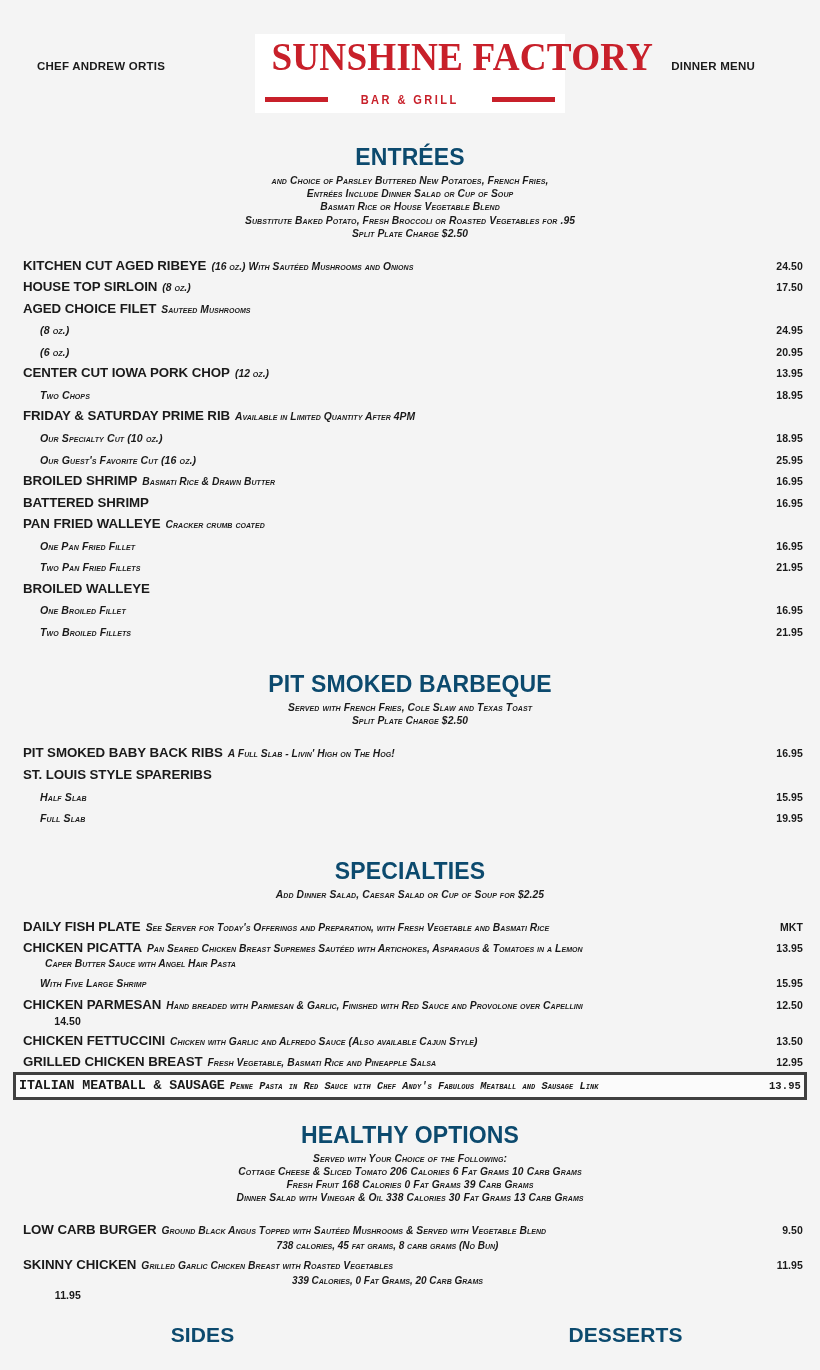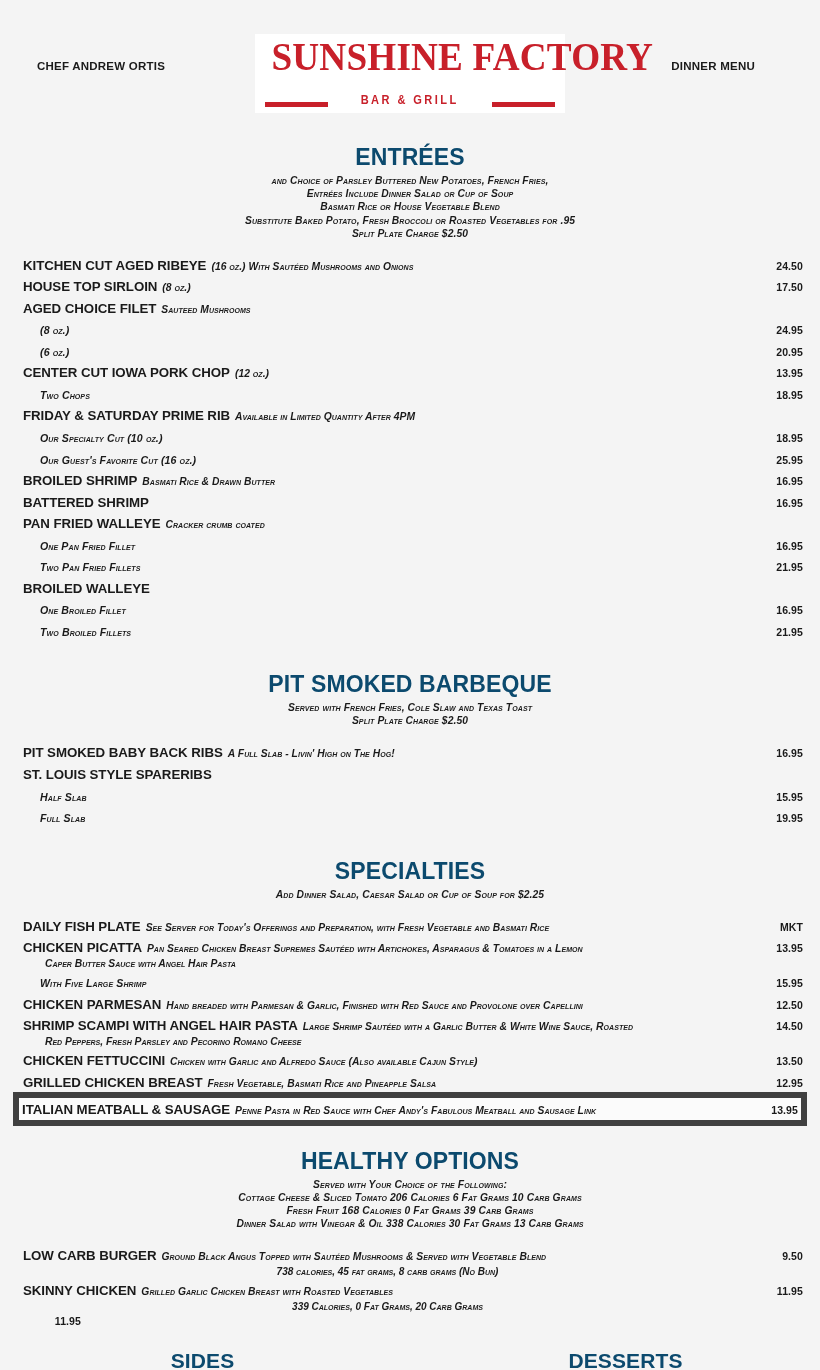--- a/index.html
+++ b/index.html
@@ -29,21 +29,21 @@
     position:absolute; left:50%; transform:translateX(-50%); top:-4px;
   }
   .logo-name {
     font-family:"Liberation Serif", serif;
     font-size:40px; font-weight:bold; color:#c8202a;
     letter-spacing:.005em; line-height:1.06;
     transform:scaleX(.93); transform-origin:center;
     white-space:nowrap;
   }
   .logo-rule-row {
-    display:flex; align-items:flex-end; gap:24px;
+    display:flex; align-items:center; gap:24px;
     margin-top:14px; padding:0 4px;
   }
   .logo-rule { flex:1 1 auto; height:5px; background:#c8202a; }
   .logo-sub {
     font-size:13px; font-weight:bold; color:#c8202a;
     letter-spacing:.22em; transform:scaleX(.85);
     white-space:nowrap; font-family:"Liberation Sans", sans-serif;
   }
 
   
@@ -59,22 +59,22 @@
   }
   .section-note div { white-space:nowrap; }
 
   
   .rows { margin-top:14px; }
   .row {
     display:flex; align-items:baseline;
     padding:1px 0 1px 6px; line-height:1.22;
   }
   .row.boxed {
-    border:6px solid #404040; background:#fbfbfb;
-    padding:1px 3px; margin:0 -4px;
+    border:3px solid #404040; background:#fbfbfb;
+    padding:1px 3px; margin:0 -4px;font-family:Liberation Mono, monospace;
   }
   .row .txt { flex:1 1 auto; padding-right:10px; }
   .row .price {
     flex:0 0 58px; text-align:right;
     font-size:10.5px; font-weight:bold; letter-spacing:.01em;
   }
   .name {
     font-size:13.3px; font-weight:bold; letter-spacing:-.005em;
   }
   .desc {
@@ -254,21 +254,20 @@
         </div>
         <div class="row">
           <div class="txt"><span class="sub">With Five Large Shrimp</span></div>
           <div class="price">15.95</div>
         </div>
         <div class="row">
           <div class="txt"><span class="name">CHICKEN PARMESAN</span><span class="desc">Hand breaded with Parmesan &amp; Garlic, Finished with Red Sauce and Provolone over Capellini</span></div>
           <div class="price">12.50</div>
         </div>
         <div class="row">
-          <div class="txt"><span class="name">SHRIMP SCAMPI WITH ANGEL HAIR PASTA</span><span class="desc">Large Shrimp Sautéed with a Garlic Butter &amp; White Wine Sauce, Roasted</span><span class="desc2">Red Peppers, Fresh Parsley and Pecorino Romano Cheese</span></div>
           <div class="price">14.50</div>
         </div>
         <div class="row">
           <div class="txt"><span class="name">CHICKEN FETTUCCINI</span><span class="desc">Chicken with Garlic and Alfredo Sauce (Also available Cajun Style)</span></div>
           <div class="price">13.50</div>
         </div>
         <div class="row">
           <div class="txt"><span class="name">GRILLED CHICKEN BREAST</span><span class="desc">Fresh Vegetable, Basmati Rice and Pineapple Salsa</span></div>
           <div class="price">12.95</div>
         </div>

